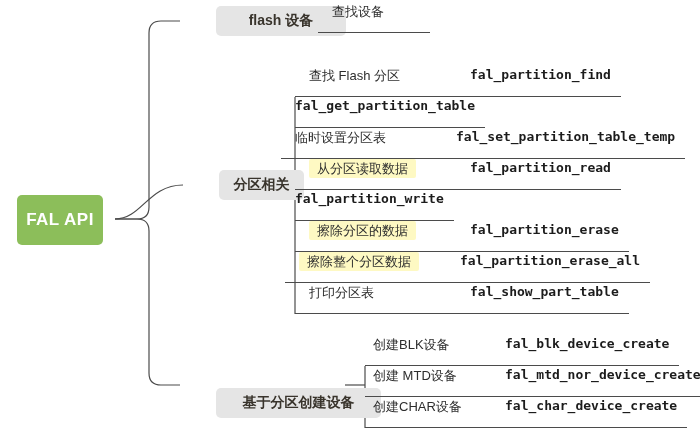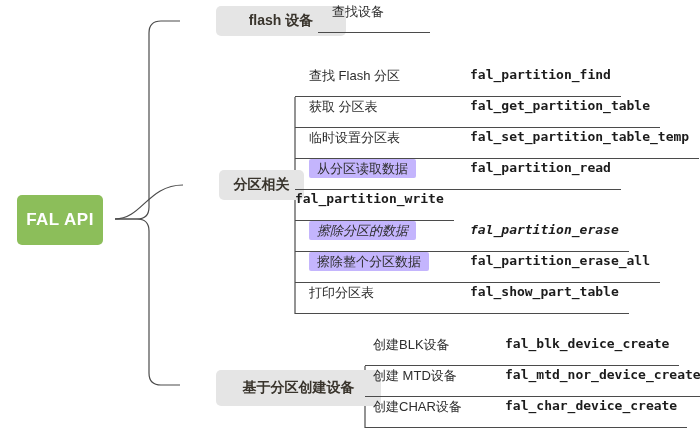--- a/index.html
+++ b/index.html
@@ -19,21 +19,21 @@
 
   .leaf {
     position:absolute; display:flex; align-items:flex-start;
     height:30px; box-sizing:border-box; padding-bottom:4px; padding-right:10px;
     border-bottom:1.3px solid #4b4b4b; white-space:nowrap;
   }
   .lbl-cell { display:inline-block; box-sizing:border-box; font-size:13px; color:#2d2d2d; }
   .grp-flash .lbl-cell { width:102px; padding-left:14px; }
   .grp-part  .lbl-cell { width:175px; padding-left:14px; }
   .grp-dev   .lbl-cell { width:140px; padding-left:8px;  }
-  .hl { background:#c4b5fd; padding:2px 8px; border-radius:2px; }
+  .hl { background:#fef9c3; padding:2px 8px; border-radius:2px; }
   .api {
     font-family:"DejaVu Sans Mono","Liberation Mono",monospace;
     font-size:13px; font-weight:bold; color:#1c1c1c;
   }
 </style>
 </head>
 <body>
 
 <div class="canvas">
 
@@ -45,50 +45,49 @@
     <path d="M268 185 H295"></path>
     <line x1="295" y1="97" x2="295" y2="314"></line>
     <path d="M345 385 H365"></path>
     <line x1="365" y1="366" x2="365" y2="428"></line>
   </svg>
 
   <div class="topic root" style="left:8px; top:195px; width:86px; height:50px;margin-left:9px;">FAL API</div>
 
   <div class="topic branch" style="left:180px; top:6px; width:130px; height:30px;">flash 设备</div>
   <div class="topic branch" style="left:183px; top:170px; width:85px; height:30px;">分区相关</div>
-  <div class="topic branch" style="left:180px; top:370px; width:165px; height:36px;">基于分区创建设备</div>
+  <div class="topic branch" style="left:180px; top:388px; width:165px; height:30px;">基于分区创建设备</div>
 
   <div class="leaf grp-flash" style="left:318px; top:3px;">
     <span class="lbl-cell">查找设备</span>
   </div>
 
   <div class="leaf grp-part" style="left:295px; top:67px;">
     <span class="lbl-cell">查找 Flash 分区</span>
     <span class="api">fal_partition_find</span>
   </div>
   <div class="leaf grp-part" style="left:295px; top:98px;">
-    <span class="lbl-cell">获取 分区表</span>
     <span class="api">fal_get_partition_table</span>
   </div>
-  <div class="leaf grp-part" style="left:295px; top:129px;">
+  <div class="leaf grp-part" style="left:281px; top:129px;">
     <span class="lbl-cell">临时设置分区表</span>
     <span class="api">fal_set_partition_table_temp</span>
   </div>
   <div class="leaf grp-part" style="left:295px; top:160px;">
     <span class="lbl-cell"><span class="hl">从分区读取数据</span></span>
     <span class="api">fal_partition_read</span>
   </div>
   <div class="leaf grp-part" style="left:295px; top:191px;">
     <span class="api">fal_partition_write</span>
   </div>
-  <div class="leaf grp-part" style="left:295px; top:222px;font-style:italic;">
+  <div class="leaf grp-part" style="left:295px; top:222px;">
     <span class="lbl-cell"><span class="hl">擦除分区的数据</span></span>
     <span class="api">fal_partition_erase</span>
   </div>
-  <div class="leaf grp-part" style="left:295px; top:253px;">
+  <div class="leaf grp-part" style="left:285px; top:253px;">
     <span class="lbl-cell"><span class="hl">擦除整个分区数据</span></span>
     <span class="api">fal_partition_erase_all</span>
   </div>
   <div class="leaf grp-part" style="left:295px; top:284px;">
     <span class="lbl-cell">打印分区表</span>
     <span class="api">fal_show_part_table</span>
   </div>
 
   <div class="leaf grp-dev" style="left:365px; top:336px;">
     <span class="lbl-cell">创建BLK设备</span>

